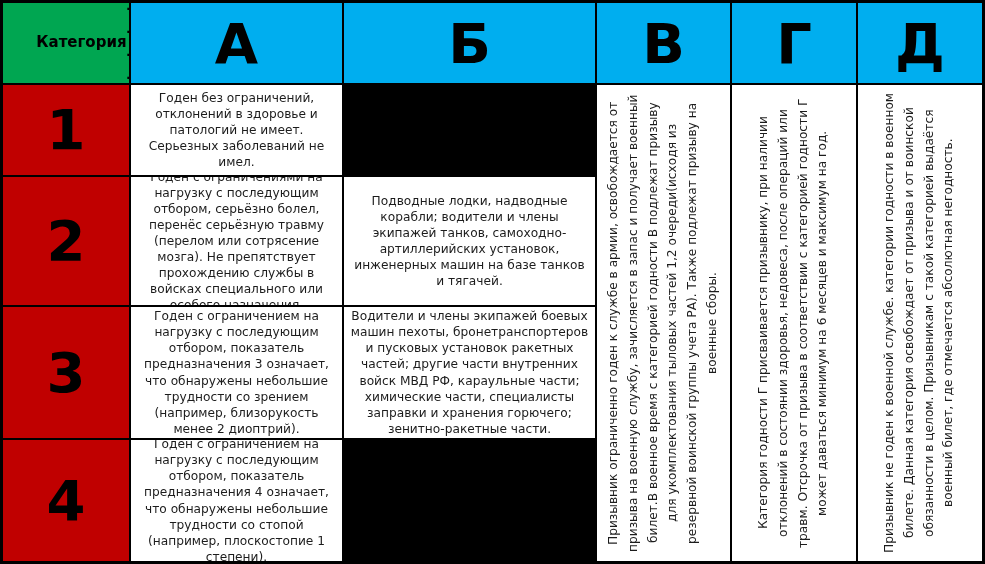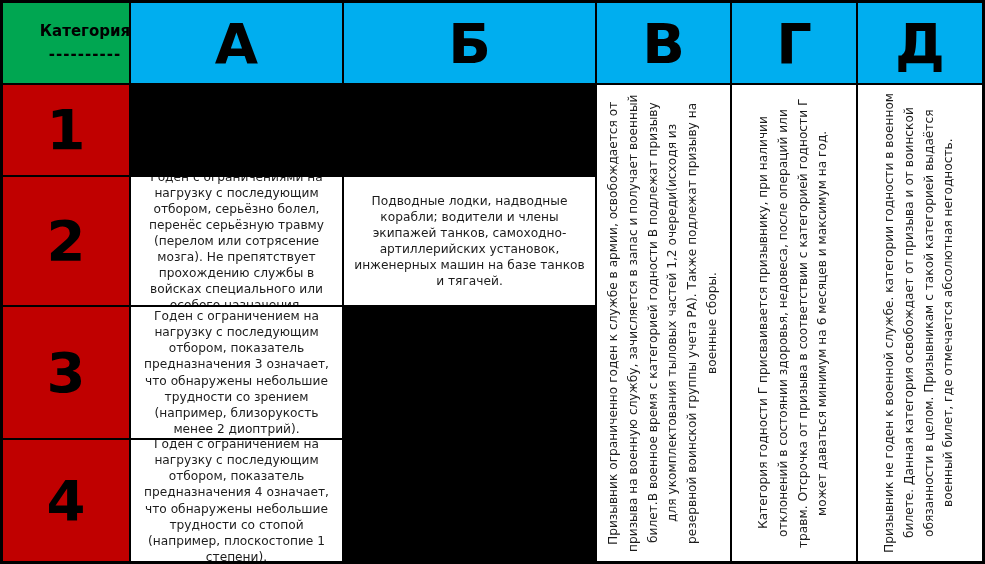--- a/index.html
+++ b/index.html
@@ -14,21 +14,21 @@
     gap:2px;
     font-family:"DejaVu Sans", sans-serif;
     color:#000;
   }
   .cell {
     background:#fff;
     display:flex; align-items:center; justify-content:center;
     text-align:center; overflow:hidden;
   }
   .corner {
-    flex-direction:column;
+    flex-direction:row;
     font-weight:bold; font-size:15px; line-height:1.55;
     color:#000;
     padding-left:38px;
   }
   .corner .dashes { letter-spacing:1px; font-weight:bold; }
   .colhead { font-weight:900; font-size:56px; line-height:1; padding-top:2px; }
   .rowhead { font-weight:900; font-size:56px; line-height:1; }
   .body-cell {
     font-size:12.2px; line-height:1.32; padding:3px 6px; color:#1c1c1c;
   }
@@ -60,25 +60,27 @@
   <div class="cell colhead c3 r1" style="background:#00AEEF">Б</div>
   <div class="cell colhead c4 r1" style="background:#00AEEF">В</div>
   <div class="cell colhead c5 r1" style="background:#00AEEF">Г</div>
   <div class="cell colhead c6 r1" style="background:#00AEEF">Д</div>
 
   <div class="cell rowhead c1 r2" style="background:#C00000">1</div>
   <div class="cell rowhead c1 r3" style="background:#C00000">2</div>
   <div class="cell rowhead c1 r4" style="background:#C00000">3</div>
   <div class="cell rowhead c1 r5" style="background:#C00000">4</div>
 
+  <div class="cell body-cell c2 r2">Годен без ограничений, отклонений в здоровье и патологий не имеет. Серьезных заболеваний не имел.</div>
   <div class="cell body-cell c2 r3">Годен с ограничениями на нагрузку с последующим отбором, серьёзно болел, перенёс серьёзную травму (перелом или сотрясение мозга). Не препятствует прохождению службы в войсках специального или особого назначения.</div>
   <div class="cell body-cell c2 r4">Годен с ограничением на нагрузку с последующим отбором, показатель предназначения 3 означает, что обнаружены небольшие трудности со зрением (например, близорукость менее 2 диоптрий).</div>
   <div class="cell body-cell c2 r5">Годен с ограничением на нагрузку с последующим отбором, показатель предназначения 4 означает, что обнаружены небольшие трудности со стопой (например, плоскостопие 1 степени).</div>
 
   <div class="cell body-cell c3 r3">Подводные лодки, надводные корабли; водители и члены экипажей танков, самоходно-артиллерийских установок, инженерных машин на базе танков и тягачей.</div>
+  <div class="cell body-cell c3 r4">Водители и члены экипажей боевых машин пехоты, бронетранспортеров и пусковых установок ракетных частей; другие части внутренних войск МВД РФ, караульные части; химические части, специалисты заправки и хранения горючего; зенитно-ракетные части.</div>
 
   <div class="cell vcell c4">
     <div class="vtext">Призывник ограниченно годен к службе в армии, освобождается от призыва на военную службу, зачисляется в запас и получает военный билет.В военное время с категорией годности В подлежат призыву для укомплектования тыловых частей 1,2 очереди(исходя из резервной воинской группы учета РА). Также подлежат призыву на военные сборы.</div>
   </div>
   <div class="cell vcell c5">
     <div class="vtext">Категория годности Г присваивается призывнику, при наличии отклонений в состоянии здоровья, недовеса, после операций или травм. Отсрочка от призыва в соответствии с категорией годности Г может даваться минимум на 6 месяцев и максимум на год.</div>
   </div>
   <div class="cell vcell c6">
     <div class="vtext">Призывник не годен к военной службе. категории годности в военном билете. Данная категория освобождает от призыва и от воинской обязанности в целом. Призывникам с такой категорией выдаётся военный билет, где отмечается абсолютная негодность.</div>
   </div>

